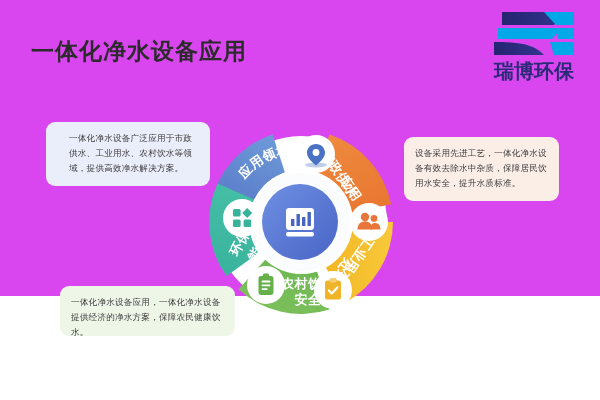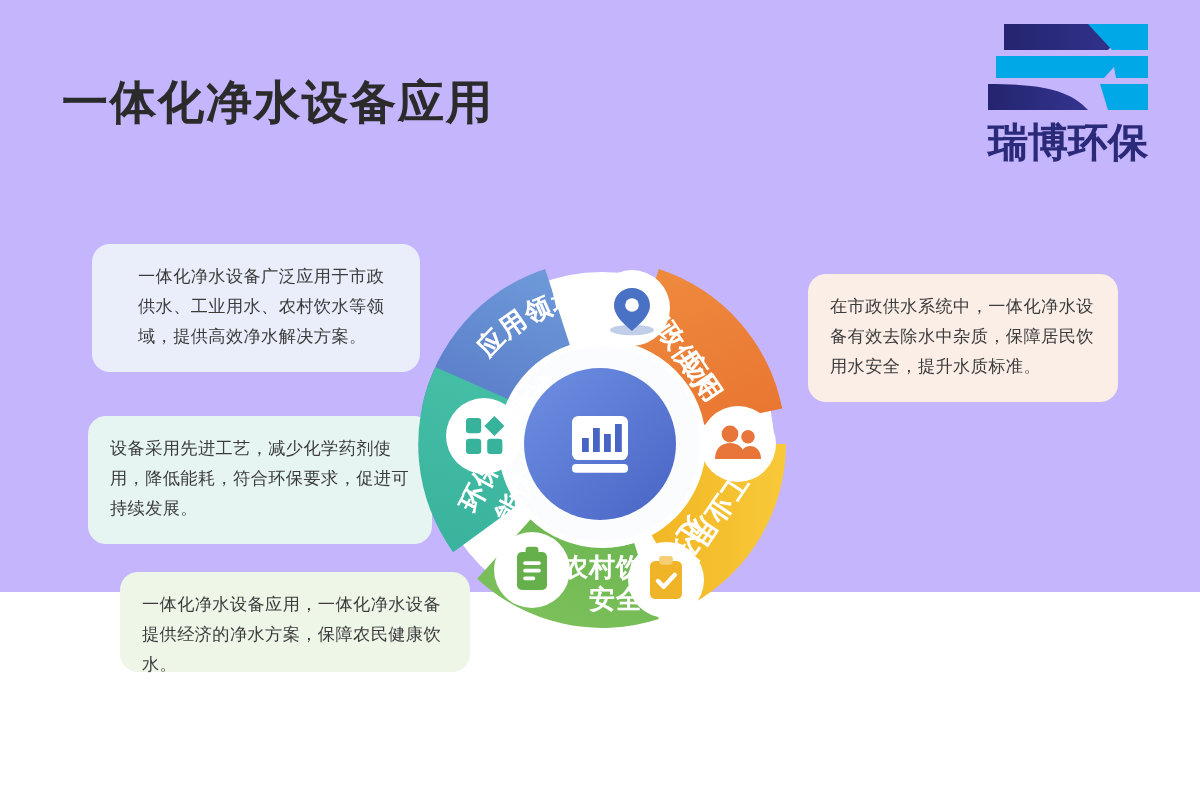--- a/index.html
+++ b/index.html
@@ -6,21 +6,21 @@
   body{
     width:600px;height:400px;
     background:#ffffff;
     font-family:"Liberation Sans","DejaVu Sans",sans-serif;
     overflow:hidden;
     position:relative;
   }
   #slide{
     position:absolute;inset:0;
     width:600px;height:296px;
-    background:#c4b5fd;
+    background:#d946ef;
   }
 
   
   #page-title{
     position:absolute;left:31px;top:36px;
     font-size:23px;font-weight:bold;color:#2b2b2b;
     letter-spacing:1px;white-space:nowrap;
   }
   #brand-logo{
     position:absolute;right:10px;top:8px;
@@ -107,30 +107,27 @@
       <path d="M16 34 C 40 34, 56 36, 66 47 L16 47 Z" fill="url(#lgDark)"></path>
       <path d="M72 34 L96 34 L96 47 L76 47 Z" fill="#00a8e8"></path>
     </svg>
   </div>
   <div id="brand-name">瑞博环保</div>
 
   <div class="callout" id="callout-overview">
     <span class="txt">一体化净水设备广泛应用于市政供水、工业用水、农村饮水等领域，提供高效净水解决方案。</span>
   </div>
 
-  <div class="callout" id="callout-eco">
-    <span class="txt">设备采用先进工艺，减少化学药剂使用，降低能耗，符合环保要求，促进可持续发展。</span>
-  </div>
 
   <div class="callout" id="callout-rural">
     <span class="txt">一体化净水设备应用，一体化净水设备提供经济的净水方案，保障农民健康饮水。</span>
   </div>
 
   <div class="callout" id="callout-municipal">
-    <span class="txt">在市政供水系统中，一体化净水设备有效去除水中杂质，保障居民饮用水安全，提升水质标准。</span>
+    <span class="txt">设备采用先进工艺，一体化净水设备有效去除水中杂质，保障居民饮用水安全，提升水质标准。</span>
   </div>
 
 
   <div id="donut-wrap">
     <svg width="208" height="208" viewBox="0 0 208 208">
       <defs>
         <linearGradient id="gOverview" x1="0" y1="1" x2="1" y2="0">
           <stop offset="0" stop-color="#5474c4"></stop>
             <stop offset="1" stop-color="#6e9ad9"></stop>
         </linearGradient>

